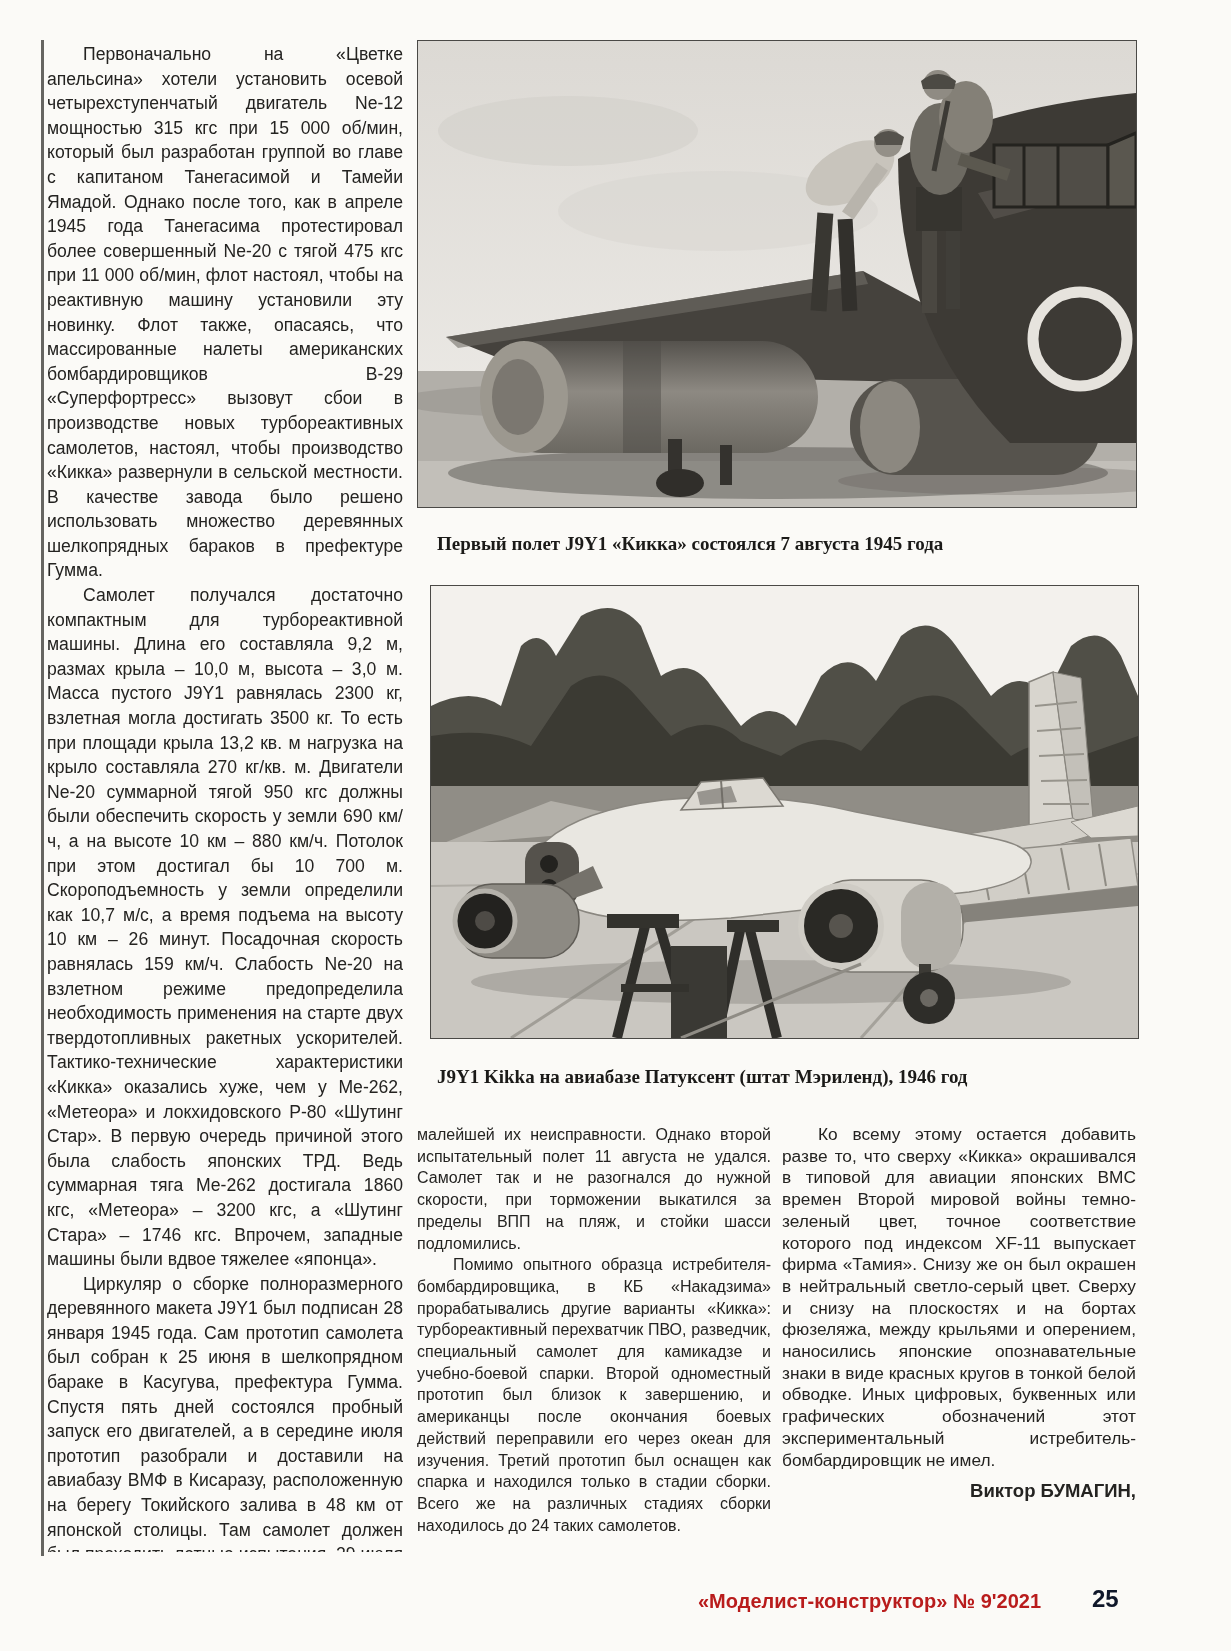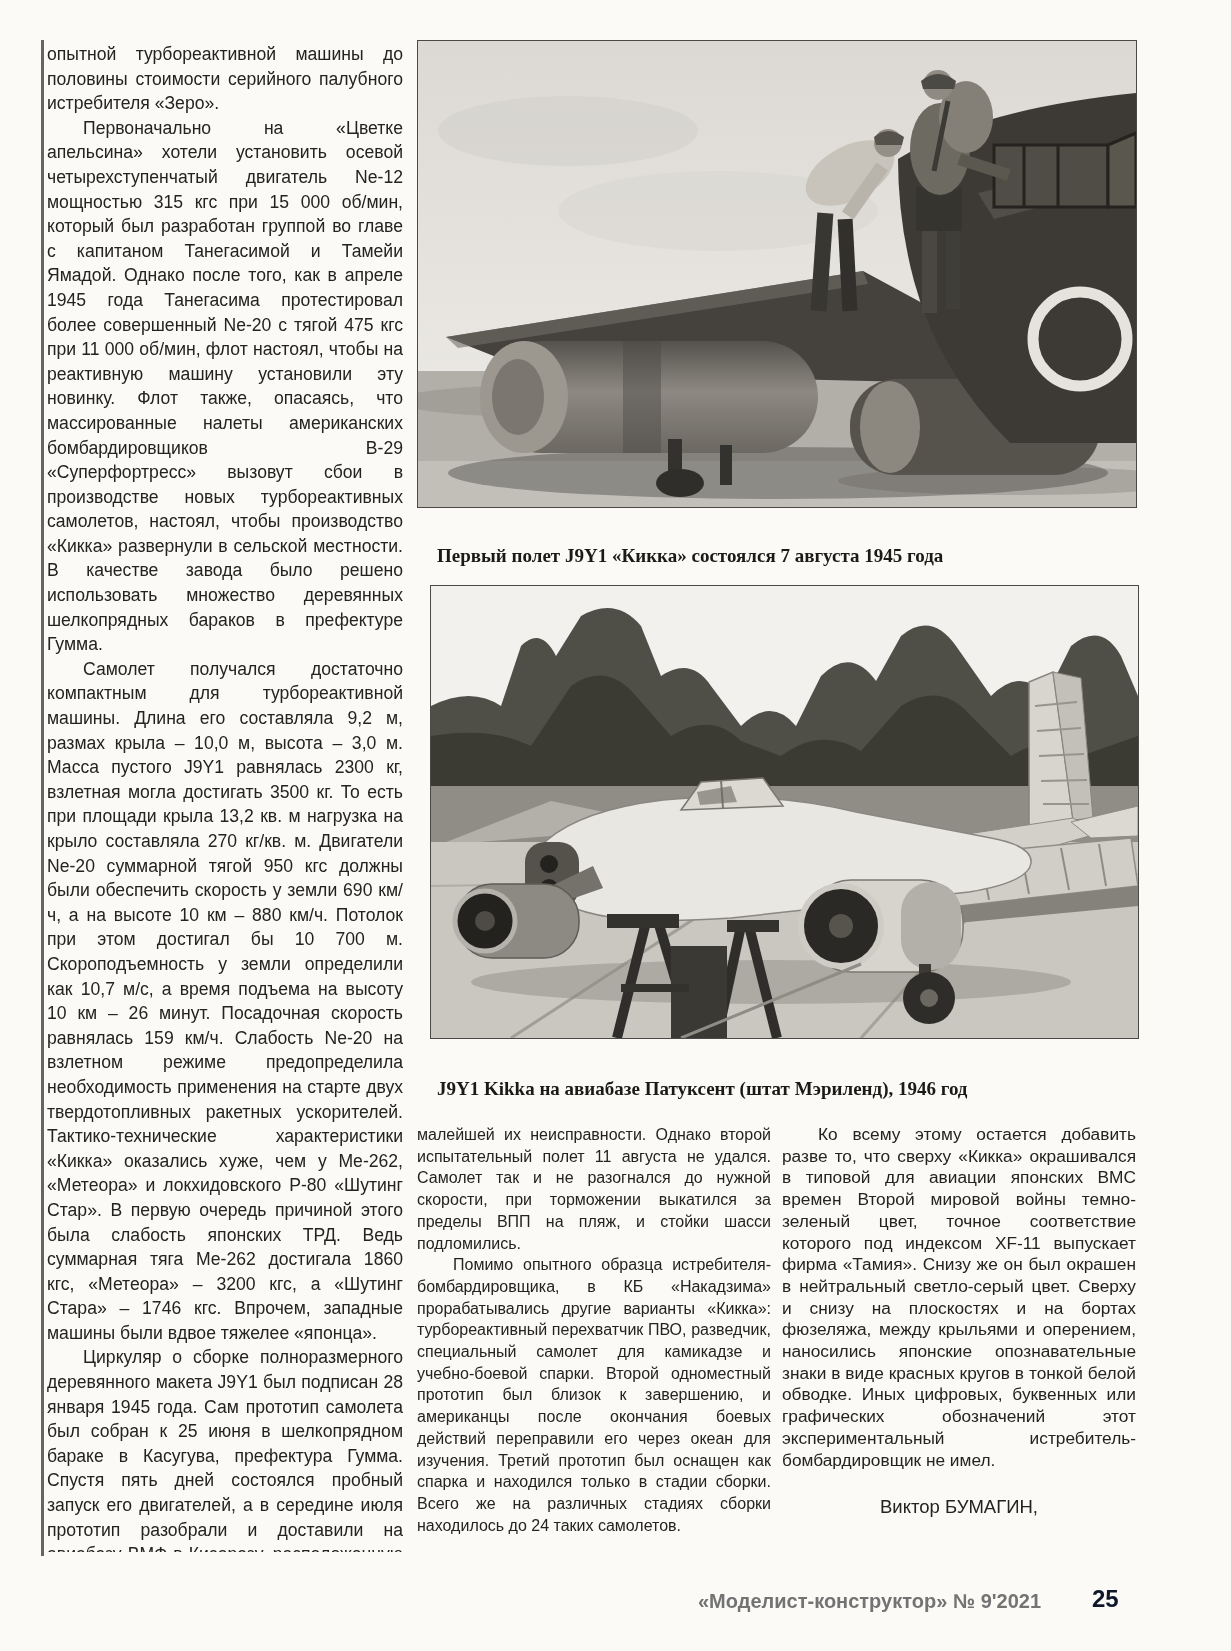--- a/index.html
+++ b/index.html
@@ -31,54 +31,53 @@
   }
   .col-mid{
     left:417px; top:1124px; width:354px; height:455px;
     font-size:16px; line-height:21.7px;
   }
   .col-right{
     left:782px; top:1124px; width:354px; height:480px;
     font-size:17.3px; line-height:21.7px;
   }
   .byline{
-    margin-top:22px;
-    text-align:center;
-    font-weight:normal;
+    margin-top:6px;
+    text-align:right;
+    font-weight:bold;
     font-size:18.5px;
     line-height:27px;
   }
   
   .photo{
     position:absolute;
     border:1px solid #4a4946;
     background:#dedbd6;
     overflow:hidden;
   }
   .photo svg{display:block;width:100%;height:100%;}
   .photo1{left:417px; top:40px; width:718px; height:466px;}
   .photo2{left:430px; top:585px; width:707px; height:452px;}
   .caption{
     position:absolute;
     font-family:"Liberation Serif", serif;
     font-weight:bold;
     font-size:19px;
     color:#1b1a18;
     white-space:nowrap;
-    margin-top:12px;
   }
   .caption1{left:437px; top:533px;}
   .caption2{left:437px; top:1066px;}
   
   .footer-journal{
     position:absolute;
     left:698px; top:1590px;
     font-weight:bold;
     font-size:20px;
-    color:#737373;
+    color:#b91c1c;
     white-space:nowrap;
   }
   .footer-page{
     position:absolute;
     left:1092px; top:1585px;
     font-weight:bold;
     font-size:24px;
     color:#0f172a;
   }
   
@@ -91,21 +90,20 @@
   }
 </style>
 </head>
 <body>
 
 <div class="page">
 
   <div class="gutter-line"></div>
 
   <div class="col col-left">
-    <p>опытной турбореактивной машины до половины стоимости серийного палубного истребителя «Зеро».</p>
     <p class="ind">Первоначально на «Цветке апельсина» хотели установить осевой четырехступенчатый двигатель Ne-12 мощностью 315 кгс при 15 000 об/мин, который был разработан группой во главе с капитаном Танегасимой и Тамейи Ямадой. Однако после того, как в апреле 1945 года Танегасима протестировал более совершенный Ne-20 с тягой 475 кгс при 11 000 об/мин, флот настоял, чтобы на реактивную машину установили эту новинку. Флот также, опасаясь, что массированные налеты американских бомбардировщиков B-29 «Суперфортресс» вызовут сбои в производстве новых турбореактивных самолетов, настоял, чтобы производство «Кикка» развернули в сельской местности. В качестве завода было решено использовать множество деревянных шелкопрядных бараков в префектуре Гумма.</p>
     <p class="ind">Самолет получался достаточно компактным для турбореактивной машины. Длина его составляла 9,2 м, размах крыла – 10,0 м, высота – 3,0 м. Масса пустого J9Y1 равнялась 2300 кг, взлетная могла достигать 3500 кг. То есть при площади крыла 13,2 кв. м нагрузка на крыло составляла 270 кг/кв. м. Двигатели Ne-20 суммарной тягой 950 кгс должны были обеспечить скорость у земли 690 км/ч, а на высоте 10 км – 880 км/ч. Потолок при этом достигал бы 10 700 м. Скороподъемность у земли определили как 10,7 м/с, а время подъема на высоту 10 км – 26 минут. Посадочная скорость равнялась 159 км/ч. Слабость Ne-20 на взлетном режиме предопределила необходимость применения на старте двух твердотопливных ракетных ускорителей. Тактико-технические характеристики «Кикка» оказались хуже, чем у Me-262, «Метеора» и локхидовского P-80 «Шутинг Стар». В первую очередь причиной этого была слабость японских ТРД. Ведь суммарная тяга Me-262 достигала 1860 кгс, «Метеора» – 3200 кгс, а «Шутинг Стара» – 1746 кгс. Впрочем, западные машины были вдвое тяжелее «японца».</p>
     <p class="ind">Циркуляр о сборке полноразмерного деревянного макета J9Y1 был подписан 28 января 1945 года. Сам прототип самолета был собран к 25 июня в шелкопрядном бараке в Касугува, префектура Гумма. Спустя пять дней состоялся пробный запуск его двигателей, а в середине июля прототип разобрали и доставили на авиабазу ВМФ в Кисаразу, расположенную на берегу Токийского залива в 48 км от японской столицы. Там самолет должен был проходить летные испытания. 29 июля 1945 года летчик-испытатель Сусуму Такаока приступил к испытательным рулежкам на земле. Первый полет состоялся 7 августа и был вполне успешным. В частности, двигатели показали свою надежность, и летчик-испытатель не чувствовал ни</p>
   </div>
 
   <div class="photo photo1">
     <svg viewBox="0 0 718 466" preserveAspectRatio="none">
       <defs>
         <linearGradient id="sky1" x1="0" y1="0" x2="0" y2="1">
           <stop offset="0" stop-color="#dcd9d4"></stop>

